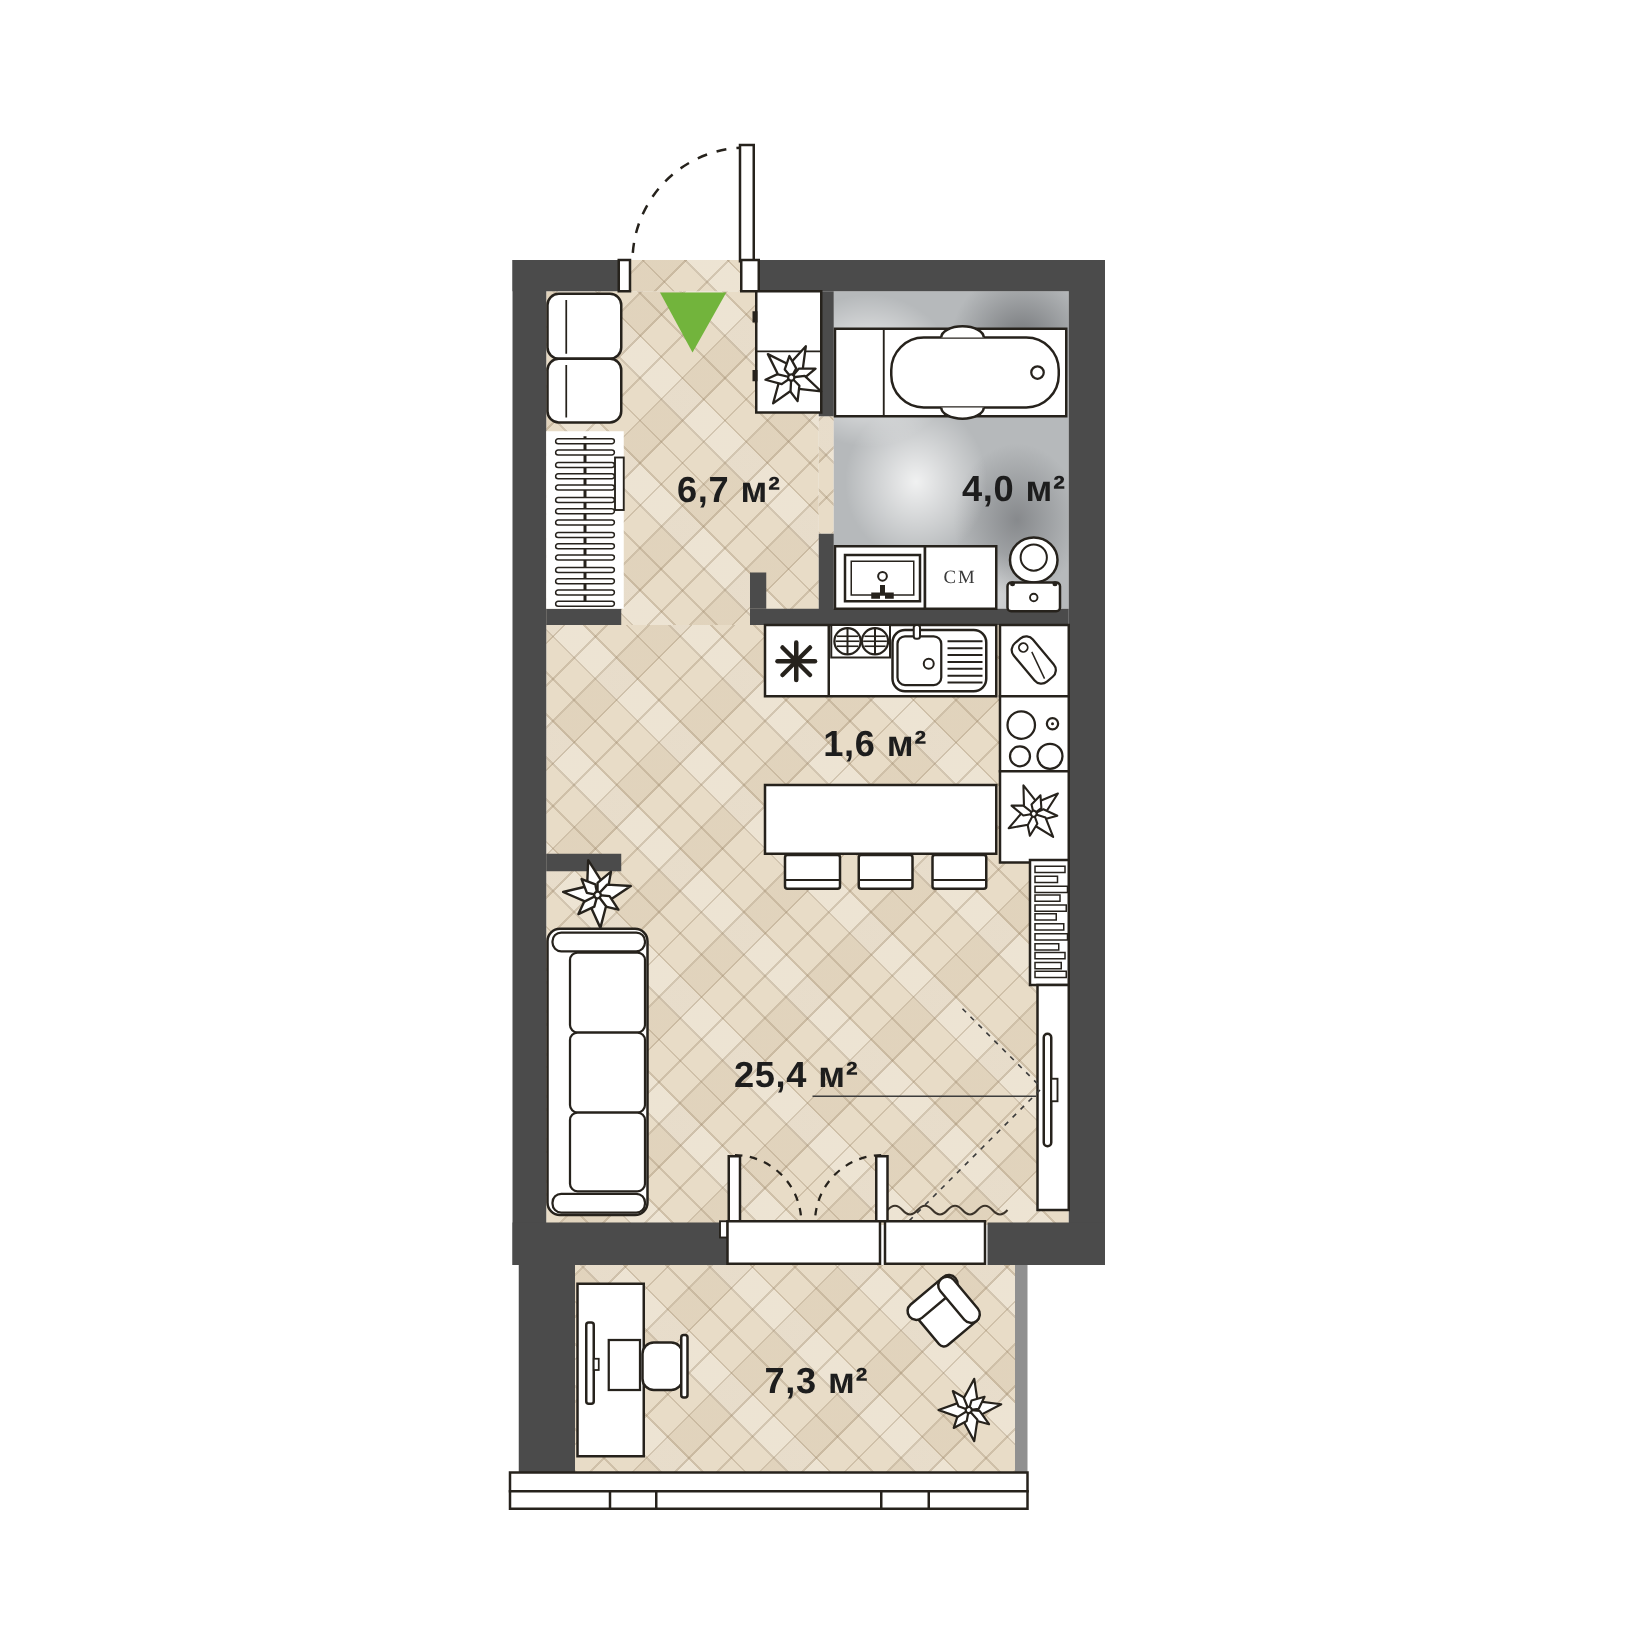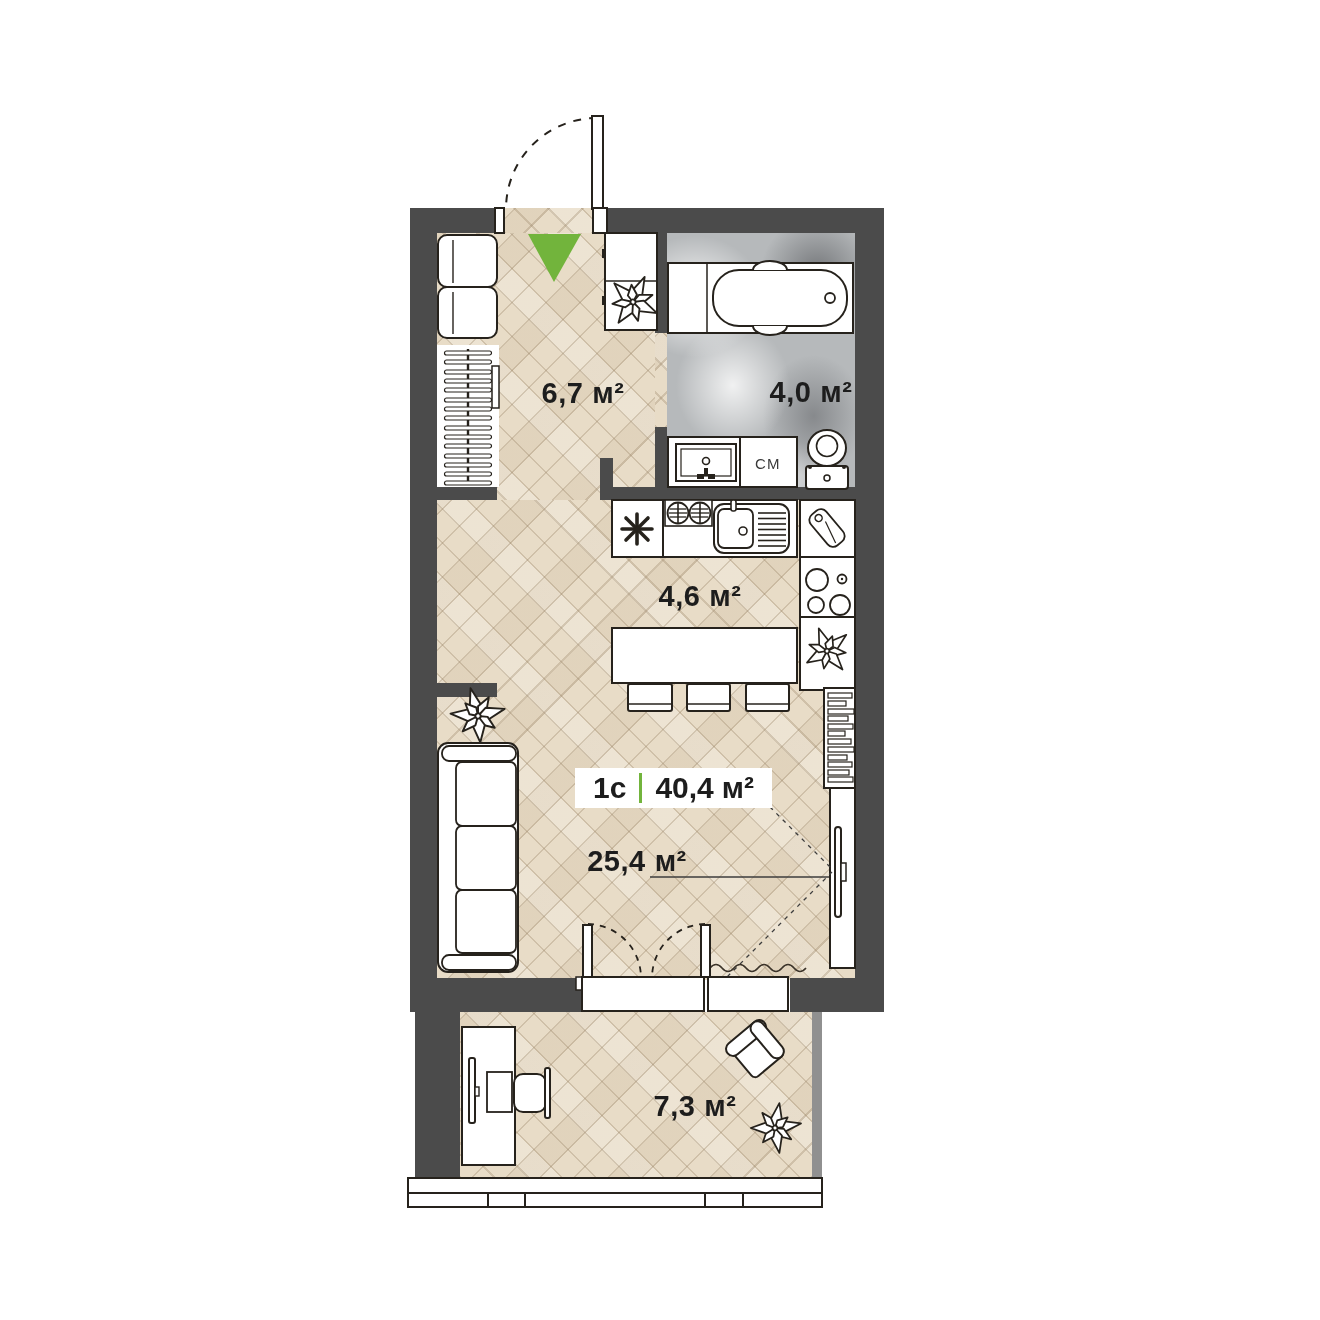--- a/index.html
+++ b/index.html
@@ -28,21 +28,21 @@
   .overlay{position:absolute;left:0;top:0;z-index:5;}
   .area-label{position:absolute;z-index:8;transform:translate(-50%,-50%);
     font-weight:bold;font-size:29px;color:#1d1d1d;white-space:nowrap;letter-spacing:0.5px;}
   .area-label .u{margin-left:9px;}
   .type-box{position:absolute;left:575px;top:768px;width:197px;height:40px;z-index:8;
     background:#fff;display:flex;align-items:center;justify-content:center;
     font-weight:bold;font-size:30px;color:#1d1d1d;}
   .type-box .divider{width:3px;height:30px;background:#72b43c;margin:0 13px;}
   .type-box .unit{margin-left:8px;}
   .washer-label{position:absolute;z-index:8;transform:translate(-50%,-50%);
-    font-size:15px;color:#3a3a3a;letter-spacing:1.5px;font-weight:500;}
+    font-size:15px;color:#3a3a3a;letter-spacing:1.5px;font-weight:500;font-family:Liberation Serif, serif;}
 </style>
 </head>
 <body>
 
 <div class="plan">
 
   <div class="floor parquet" style="left:437px;top:233px;width:218px;height:267px;"></div>
   <div class="floor parquet" style="left:504px;top:208px;width:89px;height:25px;"></div>
   <div class="floor parquet" style="left:655px;top:333px;width:12px;height:94px;"></div>
   <div class="floor parquet" style="left:437px;top:500px;width:418px;height:480px;"></div>
@@ -293,31 +293,25 @@
     </g>
   </svg>
 
   <div class="area-label" style="left:583px;top:393px;">
     <span>6,7</span><span class="u">м²</span>
   </div>
   <div class="area-label" style="left:811px;top:392px;">
     <span>4,0</span><span class="u">м²</span>
   </div>
   <div class="area-label" style="left:700px;top:596px;">
-    <span>4,6</span><span class="u">м²</span>
+    <span>1,6</span><span class="u">м²</span>
   </div>
   <div class="area-label" style="left:637px;top:861px;">
     <span>25,4</span><span class="u">м²</span>
   </div>
-  <div class="area-label" style="left:653px;top:1106px;margin-left:42px;">
+  <div class="area-label" style="left:653px;top:1106px;">
     <span>7,3</span><span class="u">м²</span>
   </div>
 
-  <div class="type-box">
-    <span>1с</span>
-    <span class="divider"></span>
-    <span>40,4</span>
-    <span class="unit">м²</span>
-  </div>
 
   <div class="washer-label" style="left:768px;top:463px;">СМ</div>
 
 </div>
 
 </body></html>

